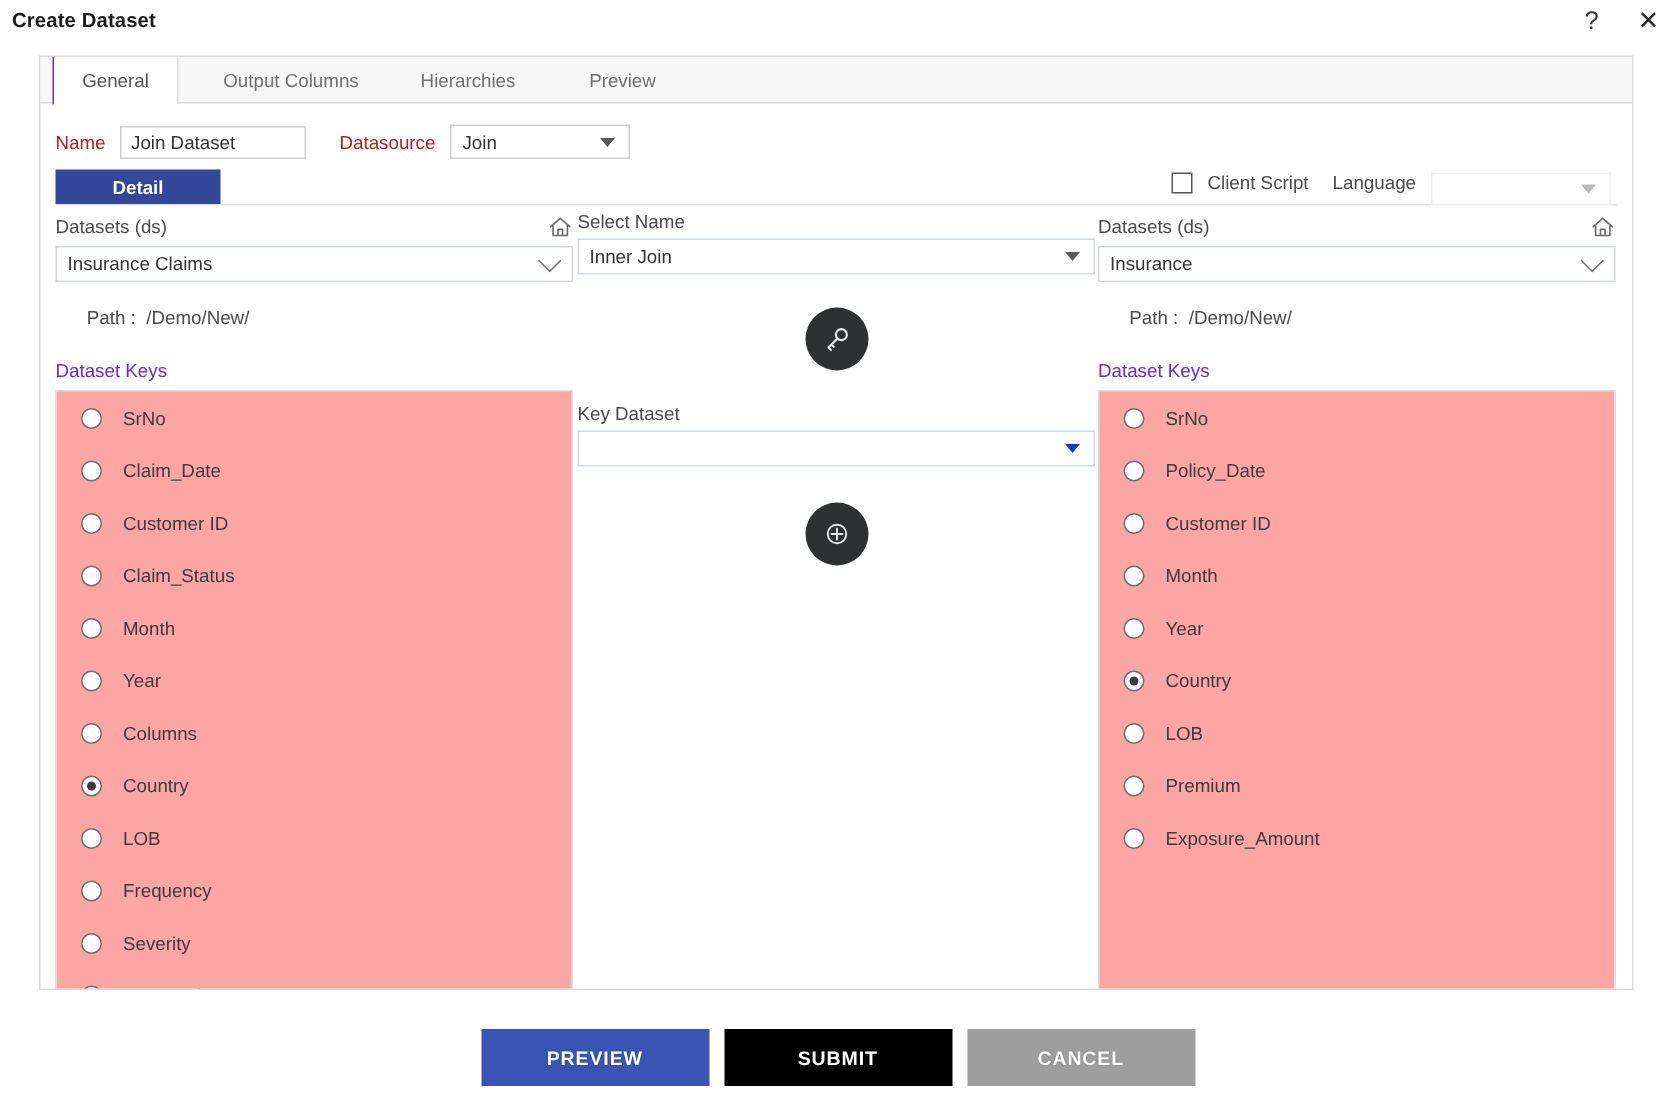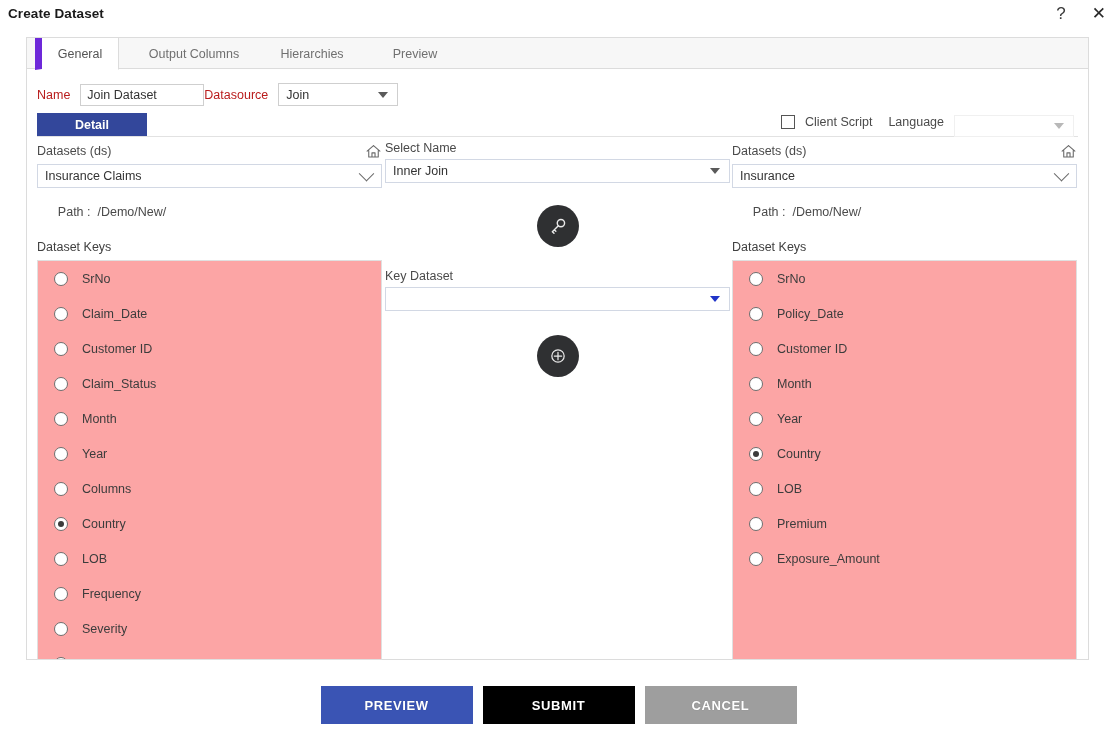--- a/index.html
+++ b/index.html
@@ -52,21 +52,21 @@
     border-bottom: 1px solid #dcdcdc;
   }
   .tab {
     position: absolute; top: 0; height: 31px;
     display: flex; align-items: center; justify-content: center;
     font-size: 12.5px; color: #707070;
     cursor: pointer; user-select: none;
   }
   .tab.active {
     background: #ffffff;
-    border-left: 7px solid #6d28d9;
+    border-left: 1px solid #6d28d9;
     border-right: 1px solid #dcdcdc;
     border-bottom: 1px solid #ffffff;
     color: #555555;
     height: 32px;
   }
   .tab-0 { left: 8px;   width: 84px; }
   .tab-1 { left: 112px; width: 110px; }
   .tab-2 { left: 240px; width: 90px; }
   .tab-3 { left: 348px; width: 80px; }
 
@@ -79,21 +79,21 @@
     font-size: 12.5px; color: #b91c1c;
   }
   .text-input {
     margin-left: 10px;
     width: 124px; height: 22px;
     border: 1px solid #cfcfcf; background: #fff;
     font-size: 12.5px; color: #333; padding: 0 6px;
     font-family: "Liberation Sans", sans-serif;
     outline: none;
   }
-  .label-spacer { }
+  .label-spacer { margin-left: 22px; }
   .select-box {
     position: relative;
     margin-left: 10px;
     width: 120px; height: 23px;
     border: 1px solid #cfcfcf; background: #fff;
     display: flex; align-items: center;
     cursor: pointer;
   }
   .select-box .sel-value {
     font-size: 12.5px; color: #333; padding-left: 7px;
@@ -169,21 +169,21 @@
     position: absolute; right: 9px; top: 50%;
     width: 11px; height: 11px;
     border-right: 1.6px solid #6b6b6b;
     border-bottom: 1.6px solid #6b6b6b;
     transform: translateY(-70%) rotate(45deg);
   }
   .path-line {
     margin-top: 3px; font-size: 12.5px; color: #4a4a4a;
     white-space: pre;
   }
-  .keys-label { margin-top: 7px; font-size: 12.5px; color: #404040; }
+  .keys-label { margin-top: 7px; font-size: 12.5px; color: #6d28d9; }
 
   .keys-box {
     margin-top: 6px;
     width: 100%; height: 400px;
     border: 1px solid #e0e0e0; background: #fca5a5;
     overflow: hidden;
     position: relative;
   }
   .key-item {
     height: 35px; display: flex; align-items: center;

